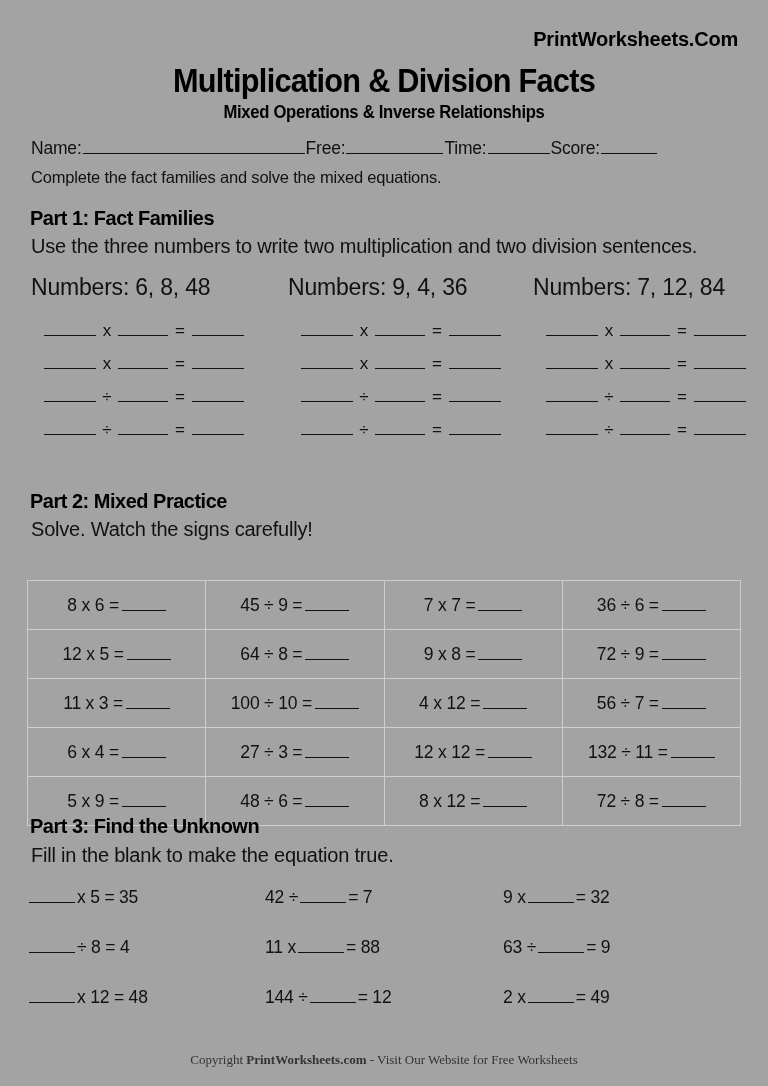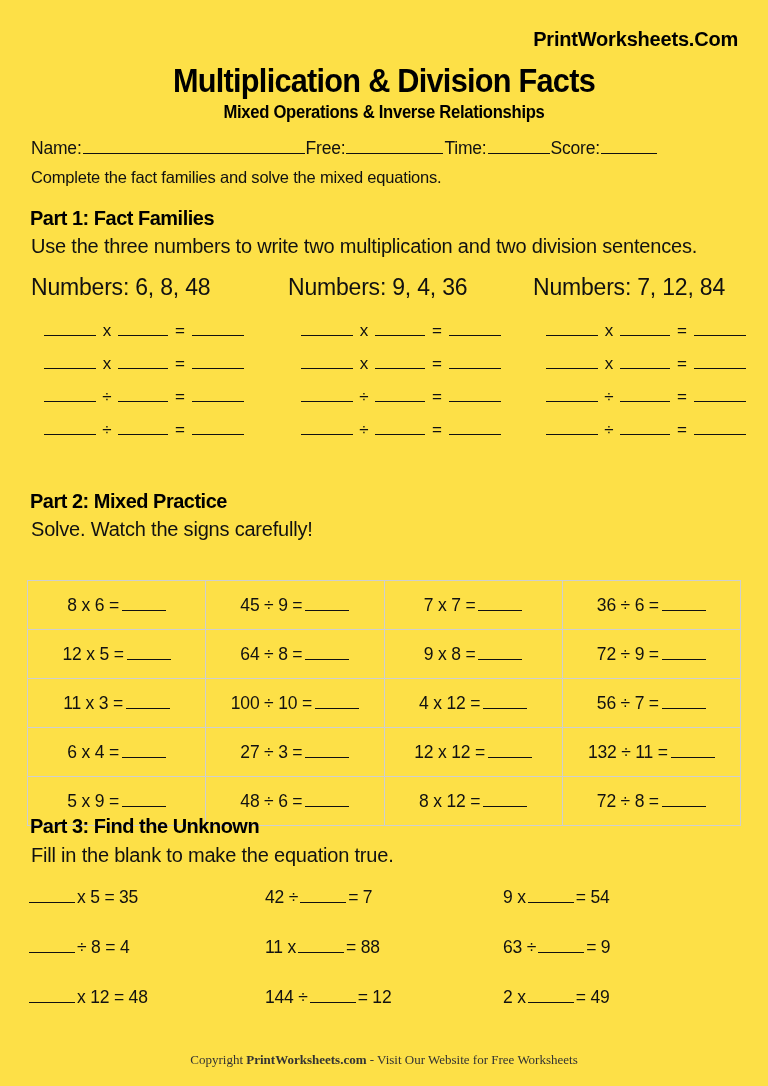--- a/index.html
+++ b/index.html
@@ -8,21 +8,21 @@
     background: #ffffff;
   }
   body {
     font-family: "Liberation Sans", sans-serif;
     color: #111111;
   }
   #page {
     position: relative;
     width: 768px;
     height: 1086px;
-    background: #fde047;
+    background: #a3a3a3;
     overflow: hidden;
     box-sizing: border-box;
     padding-left: 7px;
   }
 
   
   .brand {
     position: absolute;
     top: 28px;
     right: 30px;
@@ -290,21 +290,21 @@
     </tr>
   </tbody>
     </table>
 
   <div class="sec-head" style="top:814px">Part 3: Find the Unknown</div>
   <div class="sec-sub" style="top:844px">Fill in the blank to make the equation true.</div>
 
   <div class="p3-row" style="top:886px">
     <div class="p3-cell" style="left:0px"><span></span><span class="bl"></span><span>x 5 = 35</span></div>
     <div class="p3-cell" style="left:238px"><span>42 ÷</span><span class="bl"></span><span>= 7</span></div>
-    <div class="p3-cell" style="left:476px"><span>9 x</span><span class="bl"></span><span>= 54</span></div>
+    <div class="p3-cell" style="left:476px"><span>9 x</span><span class="bl"></span><span>= 32</span></div>
   </div>
 
   <div class="p3-row" style="top:936px">
     <div class="p3-cell" style="left:0px"><span></span><span class="bl"></span><span>÷ 8 = 4</span></div>
     <div class="p3-cell" style="left:238px"><span>11 x</span><span class="bl"></span><span>= 88</span></div>
     <div class="p3-cell" style="left:476px"><span>63 ÷</span><span class="bl"></span><span>= 9</span></div>
   </div>
 
   <div class="p3-row" style="top:986px">
     <div class="p3-cell" style="left:0px"><span></span><span class="bl"></span><span>x 12 = 48</span></div>

